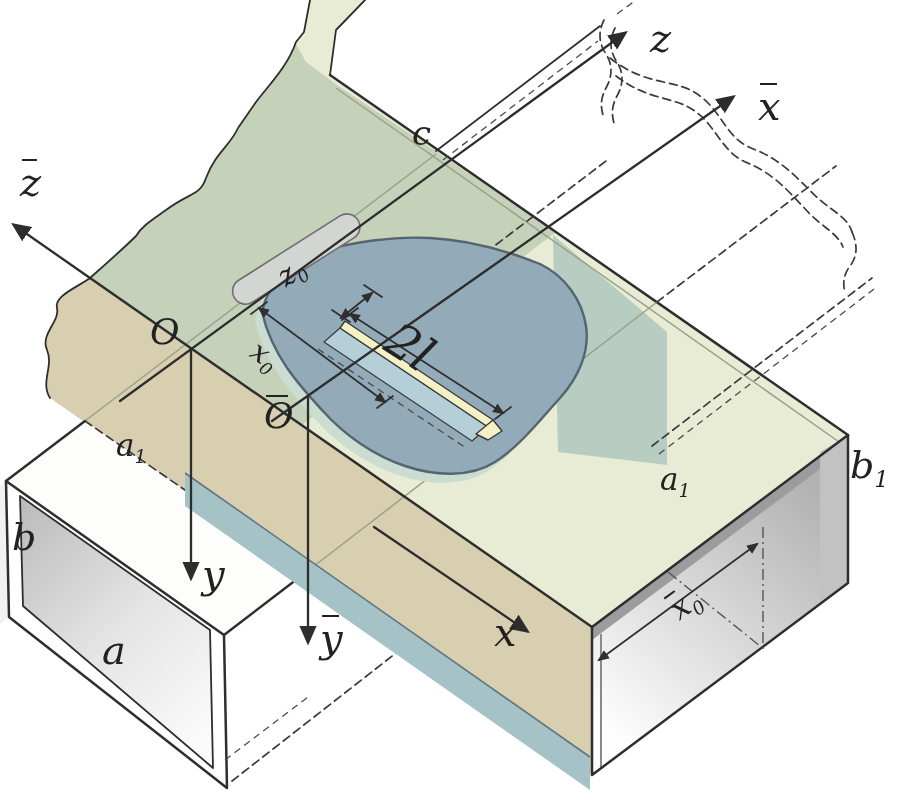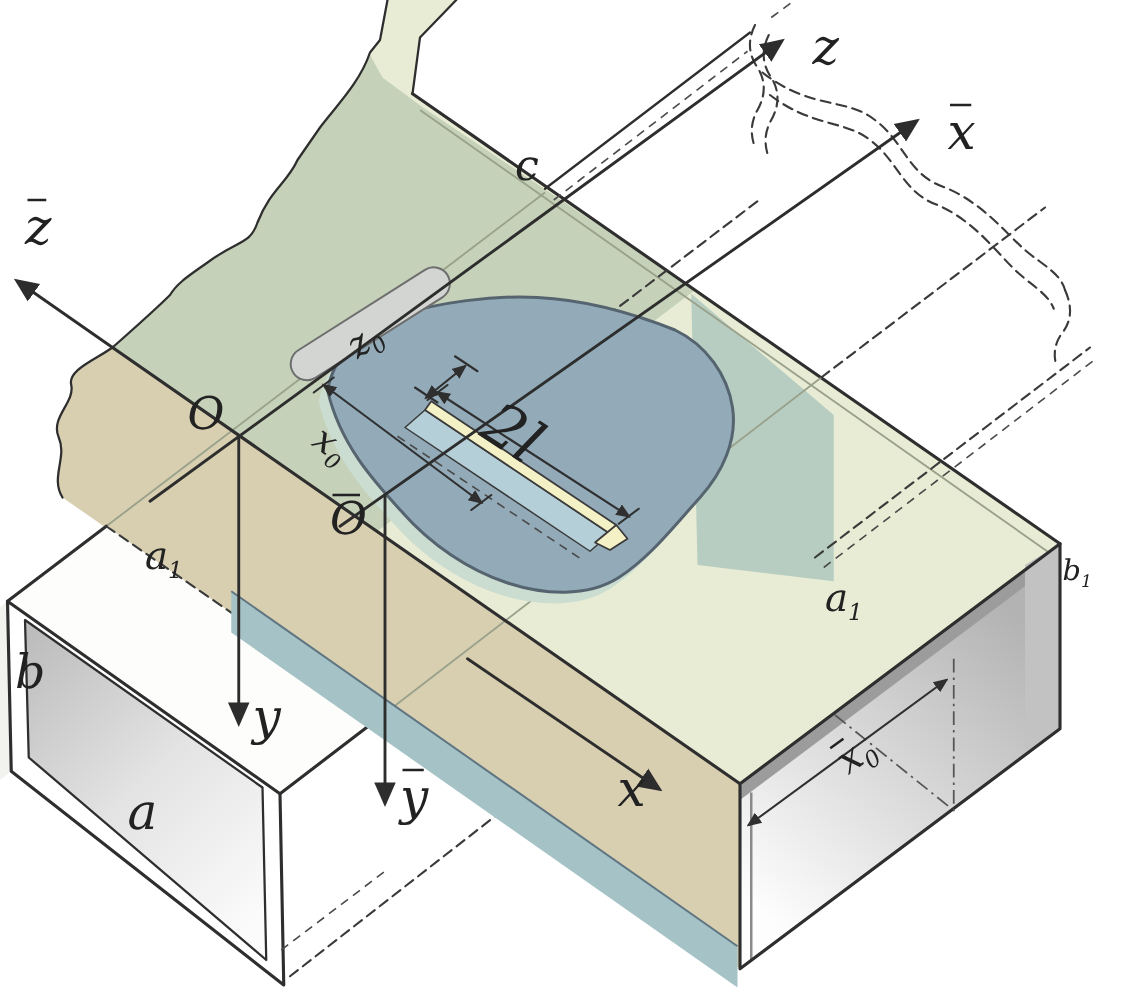--- a/index.html
+++ b/index.html
@@ -205,16 +205,16 @@
   <div class="lbl" style="left:272px;top:268px;font-size:29px;transform:rotate(-36deg);"><span class="ch"><span>z</span></span><sub>0</sub></div>
   <div class="lbl" style="left:262px;top:336px;font-size:29px;transform:rotate(35deg);"><span class="ch"><span>x</span></span><sub>0</sub></div>
   <div class="lbl" style="left:404px;top:314px;font-size:48px;transform:rotate(33deg);"><span class="ch"><span>2l</span></span><sub></sub></div>
   <div class="lbl" style="left:116px;top:430px;font-size:31px;"><span class="ch"><span>a</span></span><sub>1</sub></div>
   <div class="lbl" style="left:12px;top:518px;font-size:38px;"><span class="ch"><span>b</span></span><sub></sub></div>
   <div class="lbl" style="left:102px;top:630px;font-size:40px;"><span class="ch"><span>a</span></span><sub></sub></div>
   <div class="lbl" style="left:202px;top:554px;font-size:40px;"><span class="ch"><span>y</span></span><sub></sub></div>
   <div class="lbl bar" style="left:320px;top:618px;font-size:40px;"><span class="ch"><i class="ov"></i><span>y</span></span><sub></sub></div>
   <div class="lbl" style="left:494px;top:612px;font-size:40px;"><span class="ch"><span>x</span></span><sub></sub></div>
   <div class="lbl" style="left:660px;top:464px;font-size:31px;"><span class="ch"><span>a</span></span><sub>1</sub></div>
-  <div class="lbl" style="left:850px;top:446px;font-size:23px;"><span class="ch"><span>b</span></span><sub>1</sub></div>
+  <div class="lbl" style="left:850px;top:446px;font-size:38px;"><span class="ch"><span>b</span></span><sub>1</sub></div>
   <div class="lbl bar" style="left:664px;top:600px;font-size:31px;transform:rotate(-36deg);"><span class="ch"><i class="ov"></i><span>x</span></span><sub>0</sub></div>
 </div>
 </div>
 
 </body></html>

